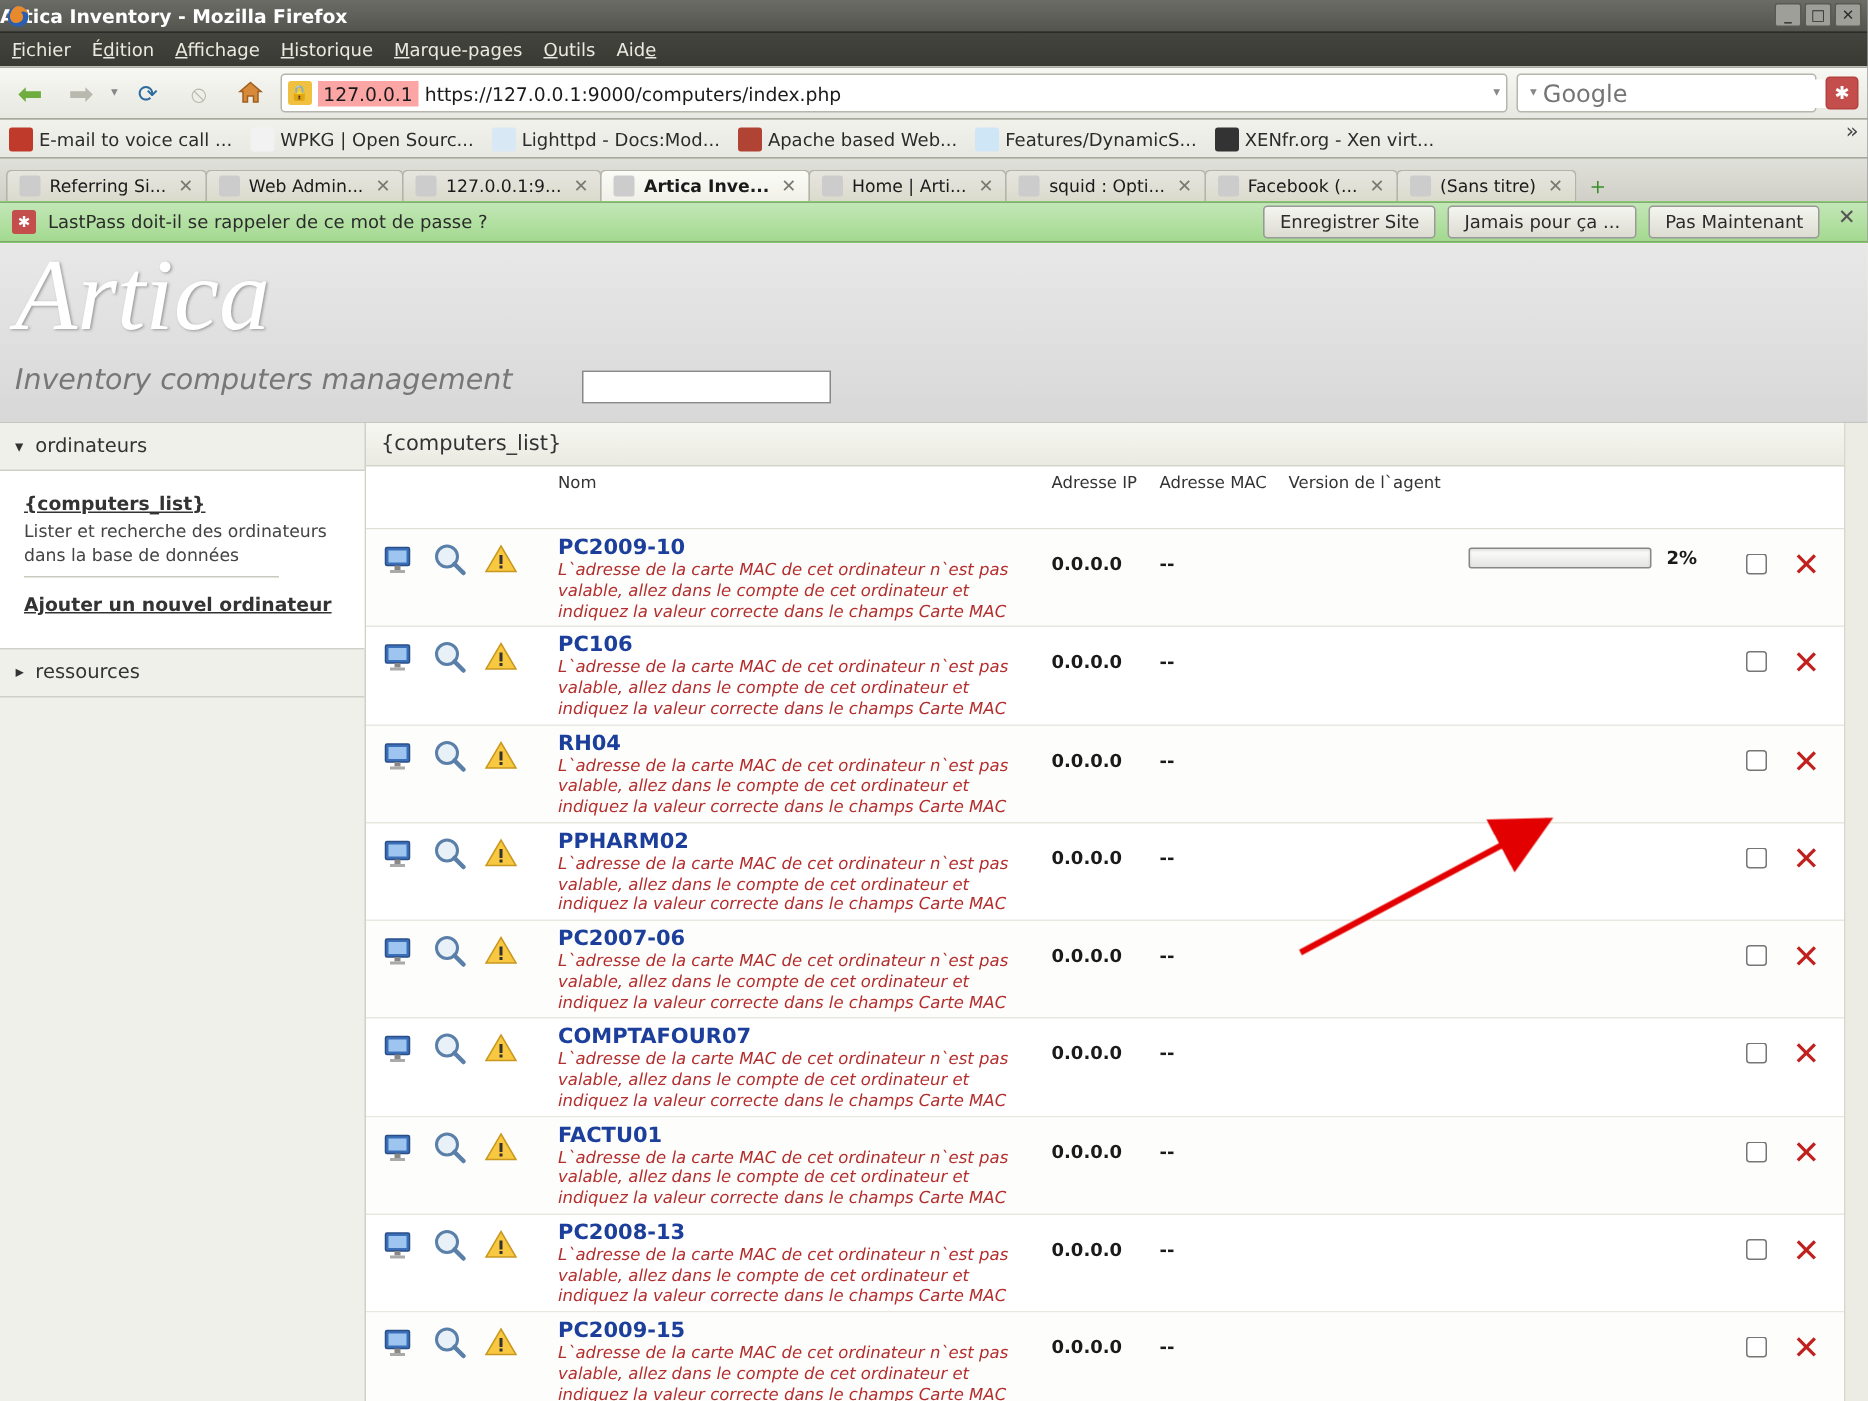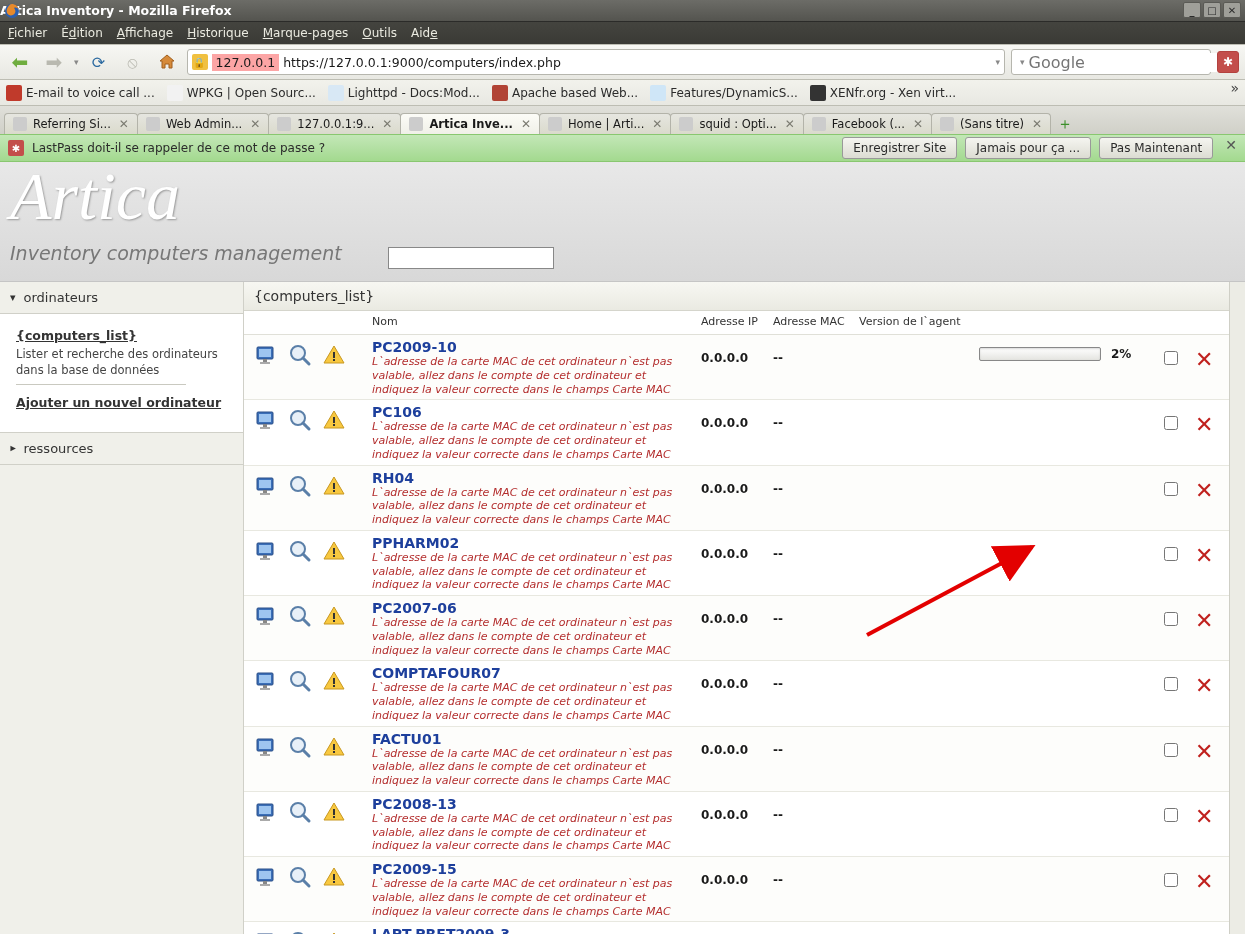--- a/index.html
+++ b/index.html
@@ -57,21 +57,21 @@
 .sidebar{width:244px;background:#f0f0ea;border-right:1px solid #d0d0c8}
 .sbhead{padding:8px 10px;border-bottom:1px solid #d0d0c8;display:flex;align-items:center;gap:8px;font-size:13px;color:#333}
 .sbchev{font-size:11px}
 .sbpanel{padding:14px 16px 18px;border-bottom:1px solid #d0d0c8}
 .sblink{font-weight:bold;text-decoration:underline;color:#333;font-size:12.5px;display:block;margin-bottom:4px}
 .sbdesc{font-size:11.5px;color:#444;margin-bottom:14px;line-height:1.35}
 .sbhr{border-bottom:1px solid #c9c9c0;margin:-8px 0 10px;width:170px}
 
 .main{flex:1;background:#fff;overflow-y:auto}
 .listtitle{padding:6px 10px;background:linear-gradient(#f7f7f2,#eaeae2);border-bottom:1px solid #d5d5cc;font-size:14px;color:#333}
-.thead{display:flex;padding:4px 10px 6px;font-size:11px;color:#333;border-bottom:1px solid #e0e0d8}
+.thead{display:flex;padding:4px 10px 24px;font-size:11px;color:#333;border-bottom:1px solid #e0e0d8}
 .col-ic{width:118px}
 .col-nm{flex:1}
 .col-ip{width:72px;text-align:left}
 .col-mac{width:86px}
 .col-ver{width:120px}
 .col-prog{width:168px}
 .col-chk{width:48px;text-align:center}
 .col-del{width:40px}
 .row{display:flex;align-items:flex-start;padding:4px 10px 3px;border-bottom:1px solid #e8e8e0}
 .row:nth-child(odd){background:#fdfdfb}

